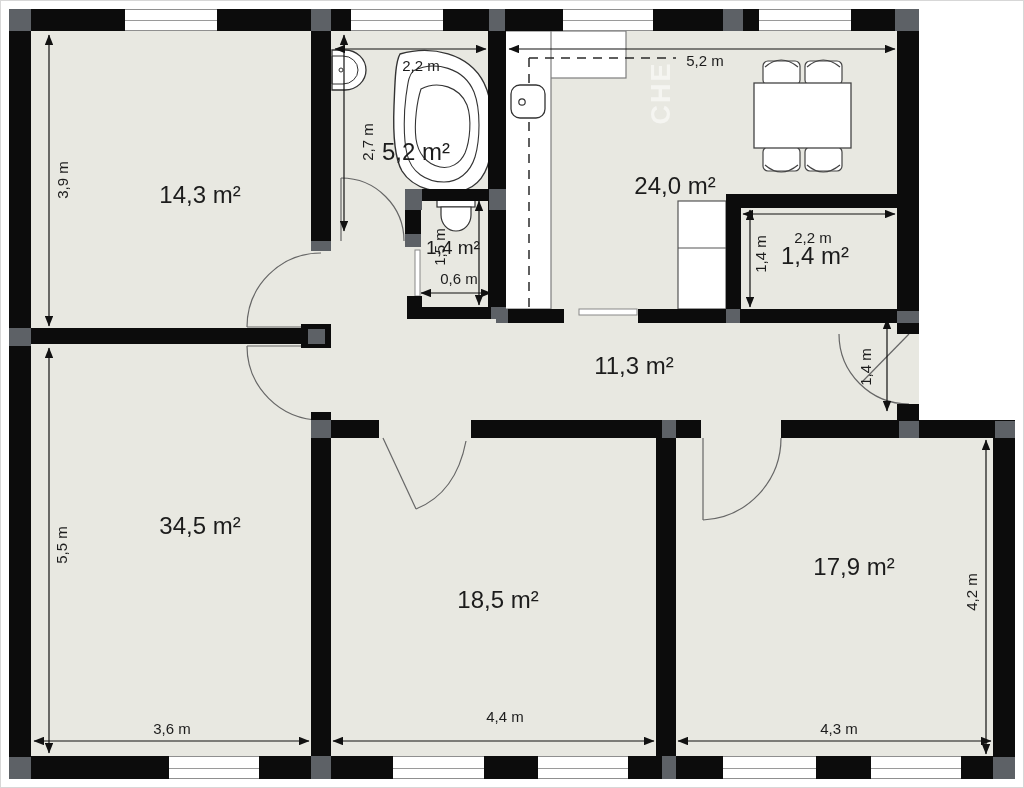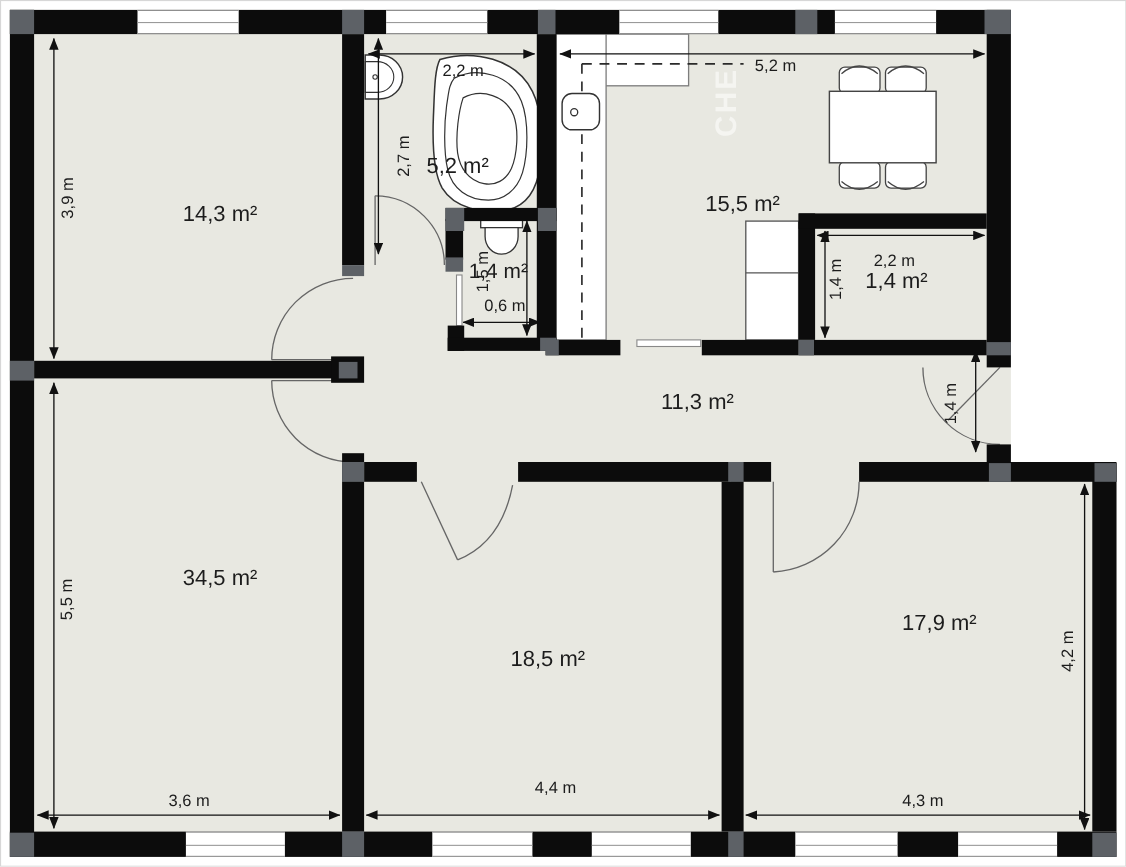--- a/index.html
+++ b/index.html
@@ -8,21 +8,21 @@
   .floor{position:absolute;background:#e8e8e1;z-index:1;}
   #fixsvg{position:absolute;left:0;top:0;z-index:3;}
   .wm{position:absolute;z-index:4;color:rgba(255,255,255,0.55);font-weight:bold;pointer-events:none;}
   .wm-main{left:668px;top:34px;font-size:100px;letter-spacing:6px;}
   .wm-vert{left:630px;top:78px;font-size:27px;transform:rotate(-90deg);transform-origin:center;width:60px;text-align:center;letter-spacing:2px;}
   .wall{position:absolute;background:#0c0c0c;z-index:5;}
   .win{position:absolute;background:#ffffff;z-index:6;border-top:1px solid #8f8f8f;border-bottom:1px solid #8f8f8f;box-sizing:border-box;}
   .win::after{content:"";position:absolute;left:0;right:0;top:50%;height:1px;background:#9a9a9a;}
   .pillar{position:absolute;background:#5d6166;z-index:7;}
   .lbl{position:absolute;z-index:8;transform:translate(-50%,-50%);color:#1c1c1c;white-space:nowrap;}
-  .room{font-size:20px;}
+  .room{font-size:24px;}
   .room-sm{font-size:19px;}
   .dim{font-size:15px;}
   .vdim{transform:translate(-50%,-50%) rotate(-90deg);}
 </style>
 </head>
 <body>
 
 <div id="plan">
 
   <div class="floor" style="left:8px;top:8px;width:910px;height:429px;"></div>
@@ -189,21 +189,21 @@
   <div class="pillar" style="left:495px;top:308px;width:12px;height:14px;"></div>
   <div class="pillar" style="left:725px;top:308px;width:14px;height:14px;"></div>
   <div class="pillar" style="left:310px;top:240px;width:20px;height:10px;"></div>
   <div class="pillar" style="left:307px;top:328px;width:17px;height:15px;"></div>
   <div class="pillar" style="left:310px;top:419px;width:20px;height:18px;"></div>
   <div class="pillar" style="left:661px;top:419px;width:14px;height:18px;"></div>
 
   <span class="lbl room" style="left:199px;top:194px;">14,3 m²</span>
   <span class="lbl room" style="left:415px;top:151px;">5,2 m²</span>
   <span class="lbl room-sm" style="left:452px;top:247px;">1,4 m²</span>
-  <span class="lbl room" style="left:674px;top:185px;">15,5 m²</span>
+  <span class="lbl room" style="left:674px;top:185px;">24,0 m²</span>
   <span class="lbl room" style="left:814px;top:255px;">1,4 m²</span>
   <span class="lbl room" style="left:633px;top:365px;">11,3 m²</span>
   <span class="lbl room" style="left:199px;top:525px;">34,5 m²</span>
   <span class="lbl room" style="left:497px;top:599px;">18,5 m²</span>
   <span class="lbl room" style="left:853px;top:566px;">17,9 m²</span>
 
   <span class="lbl dim" style="left:420px;top:64px;">2,2 m</span>
   <span class="lbl dim" style="left:704px;top:59px;">5,2 m</span>
   <span class="lbl dim" style="left:812px;top:236px;">2,2 m</span>
   <span class="lbl dim" style="left:458px;top:277px;">0,6 m</span>

